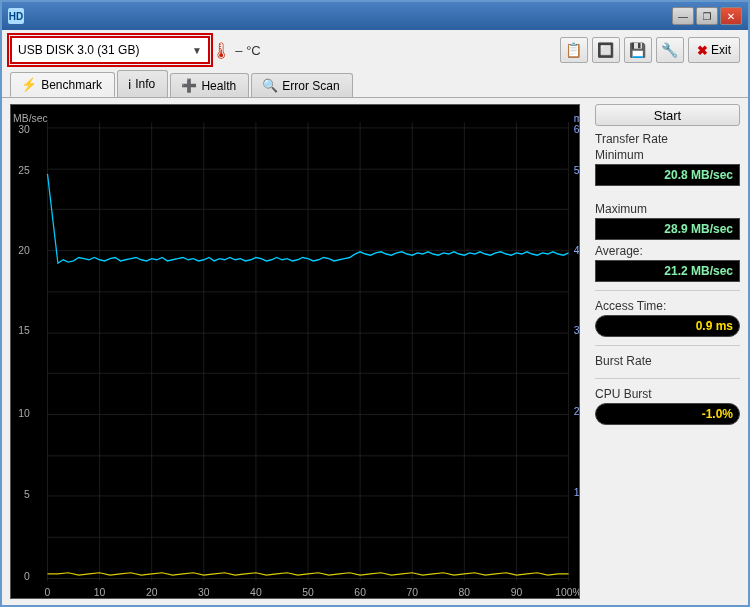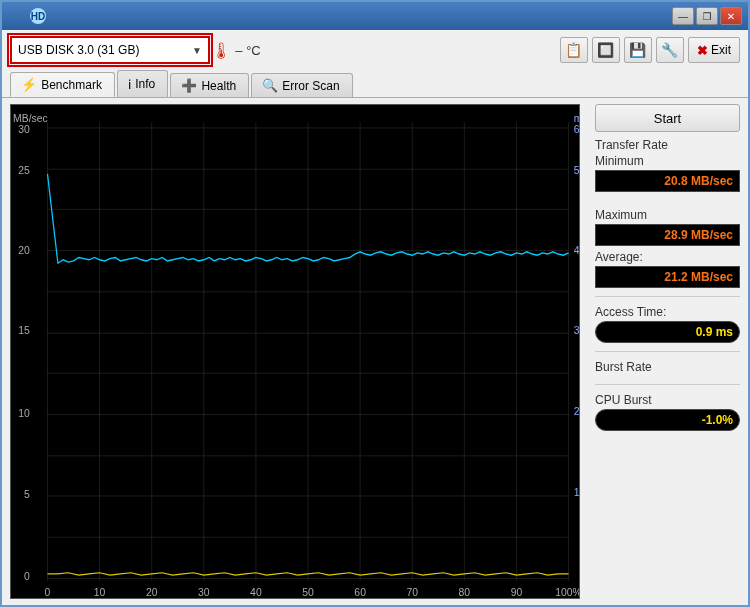--- a/index.html
+++ b/index.html
@@ -36,28 +36,27 @@
     .title-bar-left {
       display: flex;
       align-items: center;
       gap: 6px;
     }
 
     .title-icon {
       width: 16px;
       height: 16px;
       background: #aaddff;
-      border-radius: 8px;
+      border-radius: 2px;
       display: flex;
       align-items: center;
       justify-content: center;
       font-size: 10px;
       color: #004488;
       font-weight: bold;
-      margin-left: 22px;
     }
 
     .title-text {
       font-size: 12px;
       font-weight: bold;
     }
 
     .window-controls {
       display: flex;
       gap: 2px;
@@ -215,21 +214,21 @@
     .right-panel {
       width: 145px;
       display: flex;
       flex-direction: column;
       gap: 6px;
       flex-shrink: 0;
     }
 
     .start-btn {
       width: 100%;
-      height: 28px;
+      height: 22px;
       background: linear-gradient(to bottom, #f5f5f5, #e0e0e0);
       border: 1px solid #aaa;
       border-radius: 3px;
       cursor: pointer;
       font-size: 13px;
       font-weight: normal;
     }
 
     .stat-section { }
 
@@ -244,21 +243,21 @@
       padding: 3px 6px;
       background: #000;
       color: #00ffff;
       font-size: 12px;
       font-weight: bold;
       text-align: right;
       border: 1px solid #444;
     }
 
     .stat-value.yellow { color: #ffdd00; border-radius: 11px; }
-    .stat-value.cyan { color: #f97316; padding-left: 21px; }
+    .stat-value.cyan { color: #86efac; padding-left: 21px; }
 
     .divider {
       height: 1px;
       background: #ccc;
       margin: 2px 0;
     }
   </style>
 </head>
 <body>
 

